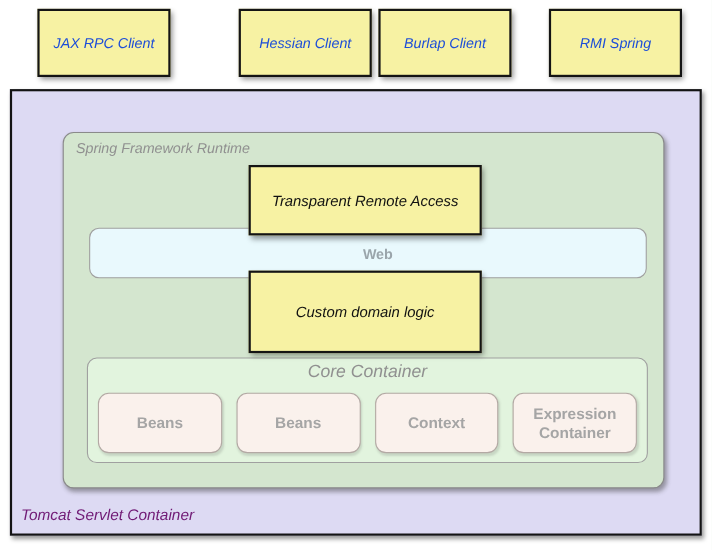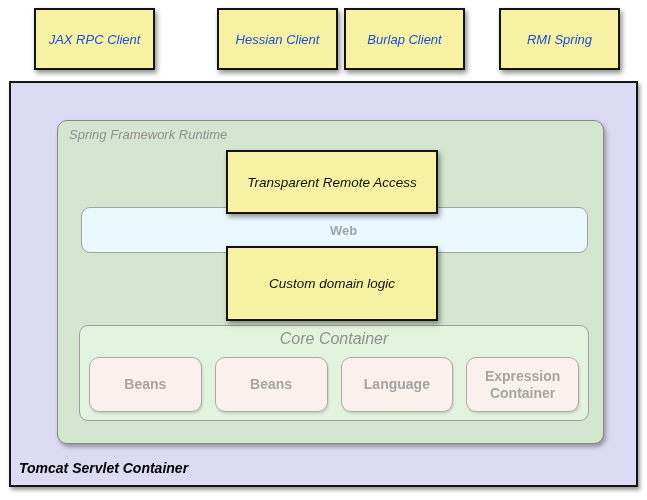--- a/index.html
+++ b/index.html
@@ -23,21 +23,21 @@
 
   
   .tomcat{
     position:absolute;left:9px;top:81px;width:629px;height:406px;
     background:var(--lavender,#dddaf3);
     border:2px solid var(--black-border,#141414);
     box-shadow:2px 3px 4px rgba(0,0,0,0.4);
   }
   .tomcat-label{
     position:absolute;left:8px;bottom:9px;
-    font-weight:bold;font-style:italic;font-size:14px;color:#000000;
+    font-weight:normal;font-style:italic;font-size:14px;color:#701a75;
   }
 
   
   .spring{
     position:absolute;left:46px;top:37px;width:547px;height:324px;
     background:var(--green,#d4e6cf);
     border:1.5px solid var(--green-border,#8a8a8a);
     border-radius:10px;
     box-shadow:2px 3px 4px rgba(60,60,60,0.45);
   }
@@ -114,20 +114,20 @@
 
     <div class="web-bar">Web</div>
 
     <div class="feature-box domain-logic">Custom domain logic</div>
 
     <div class="core-container">
       <div class="core-label">Core Container</div>
       <div class="modules">
         <div class="module-box">Beans</div>
         <div class="module-box">Beans</div>
-        <div class="module-box">Language</div>
+        <div class="module-box">Context</div>
         <div class="module-box">Expression Container</div>
       </div>
     </div>
   </div>
 
   <div class="tomcat-label">Tomcat Servlet Container</div>
 </div>
 
 </body></html>

